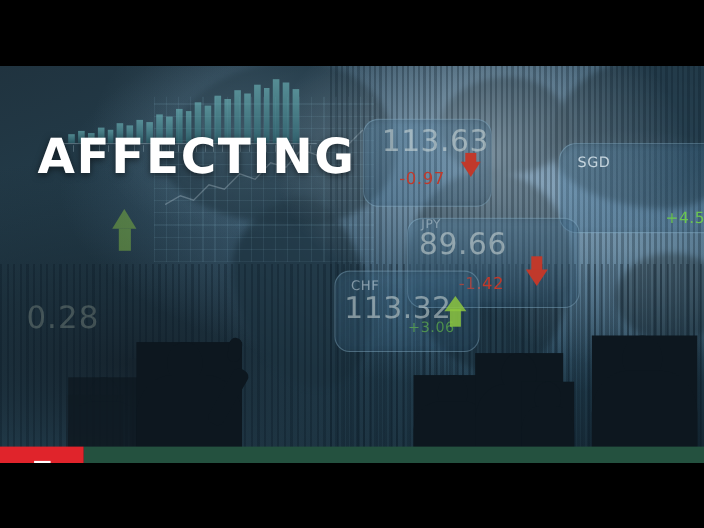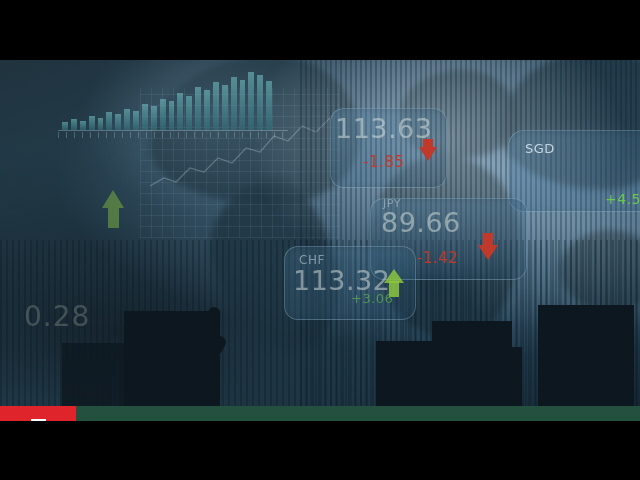--- a/index.html
+++ b/index.html
@@ -164,31 +164,30 @@
   .arrow-dn, .arrow-up {
     position: absolute;
     width: 0; height: 0;
   }
 
   
   #card-113  { left: 330px; top: 48px;  width: 115px; height: 78px; }
   #card-sgd  { left: 508px; top: 70px;  width: 150px; height: 80px;
                border-radius: 16px; }
   #card-7316 { left: 370px; top: 138px; width: 155px; height: 80px; }
-  #card-chf  { left: 284px; top: 186px; width: 130px; height: 72px;
+  #card-chf  { left: 304px; top: 186px; width: 130px; height: 72px;
                background: linear-gradient(150deg, rgba(80,128,160,.30) 0%, rgba(48,92,126,.22) 100%); }
 
   
   .ghost-28 {
     position: absolute;
     left: 24px; top: 212px;
     font-size: 28px;
     color: rgba(225,230,205,.22);
     letter-spacing: 1px;
-    margin-top: 28px;
   }
 
   
   .silhouette {
     position: absolute;
     bottom: 0;
     background: #0d171f;
   }
   .head {
     position: absolute;
@@ -327,22 +326,22 @@
       <div class="body" style="left:0;width:52px;height:44px;"></div>
     </div>
     <div class="silhouette sil-soft" style="left:118px;width:78px;height:95px;">
       <div class="head" style="left:22px;top:0;width:26px;height:29px;"></div>
       <div class="body" style="left:0;width:78px;height:70px;"></div>
       <div class="arm" style="left:54px;top:16px;width:12px;height:48px;transform:rotate(38deg);"></div>
       <div class="arm" style="left:72px;top:2px;width:10px;height:16px;transform:rotate(12deg);"></div>
     </div>
 
     <div class="card" id="card-113">
-      <span class="px dim" style="left:4px; top:4px;">113.63</span>
-      <span class="chg-dn" style="left:32px; top:44px;">-1.85</span>
+      <span class="px dim" style="left:16px; top:4px;">113.63</span>
+      <span class="chg-dn" style="left:32px; top:44px;">-0.97</span>
       <span class="arrow-dn" style="left:88px; top:38px;
             border-left:9px solid transparent;border-right:9px solid transparent;border-top:14px solid #c0392b;"></span>
       <span style="position:absolute;left:92px;top:30px;width:10px;height:12px;background:#c0392b;"></span>
     </div>
 
     <div class="card" id="card-sgd">
       <span class="sym" style="left:16px; top:10px;">SGD</span>
       <span class="chg-up" style="left:96px; top:60px; font-size:14px;">+4.58</span>
     </div>
 
@@ -392,20 +391,21 @@
     <div class="silhouette" style="left:474px;width:48px;height:74px;">
       <div class="head" style="left:12px;top:0;width:24px;height:28px;"></div>
       <div class="body" style="left:0;width:48px;height:52px;"></div>
     </div>
     <div class="silhouette" style="left:538px;width:96px;height:116px;">
       <div class="head" style="left:28px;top:0;width:36px;height:40px;"></div>
       <div class="body" style="left:0;width:96px;height:84px;"></div>
     </div>
 
     <div id="headline">
+      <span class="hl-line hl-2">AFFECTING</span>
     </div>
 
     <div id="banner">
       <div id="flag">
         <span class="cross-v"></span>
 
       </div>
       <div id="banner-body">
         
       </div>

